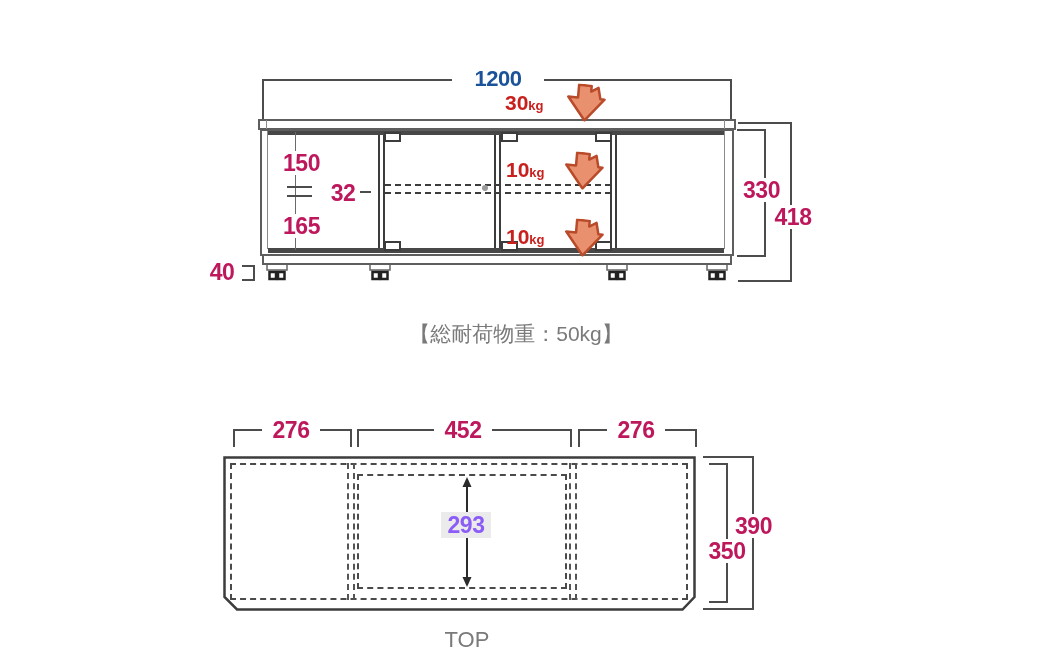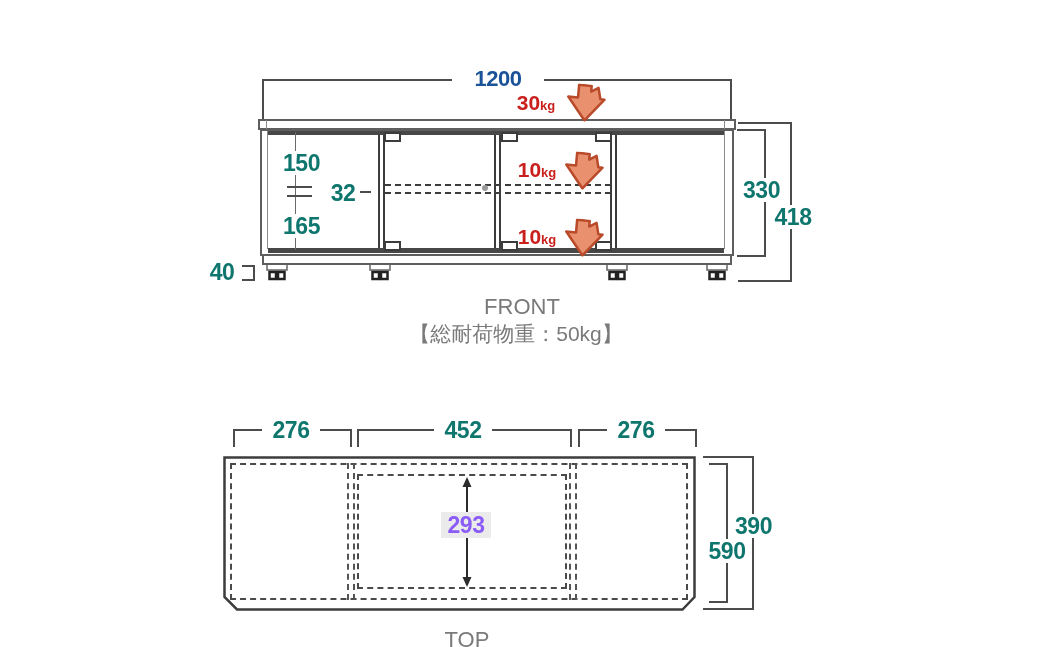--- a/index.html
+++ b/index.html
@@ -7,39 +7,39 @@
          font-family:"Liberation Sans","DejaVu Sans",sans-serif;margin-top:32px;}
   .abs{position:absolute;}
   
   .hline{position:absolute;border-top:2px solid #4c4c4c;height:0;}
   .vline{position:absolute;border-left:2px solid #4c4c4c;width:0;}
   .thin-v{position:absolute;border-left:1.5px solid #8a8a8a;width:0;}
   .dash-h{position:absolute;border-top:2px dashed #3c3c3c;height:0;}
   .dash-v{position:absolute;border-left:2px dashed #555;width:0;}
   .dash-rect{position:absolute;border:2px dashed #4a4a4a;background:transparent;}
   
-  .dim{position:absolute;font-weight:bold;font-size:23px;color:#0f766e;text-align:center;
+  .dim{position:absolute;font-weight:bold;font-size:23px;color:#be185d;text-align:center;
        background:#fff;line-height:1.05;z-index:6;letter-spacing:-0.5px;}
   .dim-blue{color:#1b5399;font-size:22px;}
   .caption{position:absolute;color:#7a7a7a;font-size:22px;text-align:center;z-index:6;}
   
   .brk-open-left{position:absolute;border-top:2px solid #4c4c4c;border-right:2px solid #4c4c4c;
                  border-bottom:2px solid #4c4c4c;z-index:1;}
   .brk-open-right{position:absolute;border-top:2px solid #4c4c4c;border-left:2px solid #4c4c4c;
                   border-bottom:2px solid #4c4c4c;z-index:1;}
   .brk-open-down{position:absolute;border-top:2px solid #4c4c4c;border-left:2px solid #4c4c4c;
                  border-right:2px solid #4c4c4c;z-index:1;}
   
   .panel{position:absolute;background:#fff;border:2px solid #5e5e5e;z-index:2;}
   .band{position:absolute;background:#474747;z-index:3;}
   .divider{position:absolute;background:#fff;border-left:2px solid #3c3c3c;border-right:2px solid #3c3c3c;z-index:3;}
   .tab{position:absolute;width:13px;height:6px;background:#fff;border:2px solid #3c3c3c;z-index:4;}
   .dot{position:absolute;width:6px;height:6px;border-radius:50%;background:#9a9a9a;z-index:4;}
   
-  .load{position:absolute;color:#c9201d;font-weight:bold;text-align:center;z-index:6;white-space:nowrap;}
+  .load{position:absolute;color:#c9201d;font-weight:bold;text-align:left;z-index:6;white-space:nowrap;}
   .load .val{font-size:21px;}
   .load .unit{font-size:13px;}
   .chip{position:absolute;background:#ebebeb;font-weight:bold;font-size:23px;color:#8b5cf6;
         text-align:center;line-height:26px;z-index:6;letter-spacing:-0.5px;}
 </style>
 </head>
 <body>
 
 <div class="stage">
 
@@ -126,21 +126,20 @@
   </svg>
 
   <div class="dim" style="left:202px;top:228px;width:40px;">40</div>
   <div class="brk-open-left" style="left:242px;top:233px;width:11px;height:12px;"></div>
 
   <div class="brk-open-left" style="left:737px;top:97px;width:27px;height:124px;"></div>
   <div class="dim" style="left:737px;top:146px;width:49px;">330</div>
   <div class="brk-open-left" style="left:738px;top:90px;width:52px;height:156px;"></div>
   <div class="dim" style="left:768px;top:173px;width:50px;">418</div>
 
-  <div class="caption" style="left:422px;top:262px;width:200px;">FRONT</div>
   <div class="caption" style="left:356px;top:288px;width:320px;font-size:21px;">【総耐荷物重：50kg】</div>
 
   <div class="brk-open-down" style="left:233px;top:397px;width:115px;height:16px;"></div>
   <div class="brk-open-down" style="left:357px;top:397px;width:211px;height:16px;"></div>
   <div class="brk-open-down" style="left:578px;top:397px;width:115px;height:16px;"></div>
   <div class="dim" style="left:262px;top:386px;width:58px;">276</div>
   <div class="dim" style="left:434px;top:386px;width:58px;">452</div>
   <div class="dim" style="left:607px;top:386px;width:58px;">276</div>
 
   <svg class="abs" style="left:223px;top:424px;z-index:2;" width="473" height="155" viewBox="0 0 473 155">
@@ -157,17 +156,17 @@
   <svg class="abs" style="left:459px;top:445px;z-index:4;" width="16" height="110" viewBox="0 0 16 110">
     <line x1="8" y1="6" x2="8" y2="104" stroke="#2b2b2b" stroke-width="2"></line>
     <polygon points="8,0 3.5,10 12.5,10" fill="#2b2b2b"></polygon>
     <polygon points="8,110 3.5,100 12.5,100" fill="#2b2b2b"></polygon>
   </svg>
   <div class="chip" style="left:441px;top:480px;width:50px;height:26px;">293</div>
 
   <div class="brk-open-left" style="left:703px;top:424px;width:49px;height:150px;"></div>
   <div class="brk-open-left" style="left:709px;top:431px;width:17px;height:136px;"></div>
   <div class="dim" style="left:729px;top:482px;width:49px;">390</div>
-  <div class="dim" style="left:703px;top:507px;width:48px;">590</div>
+  <div class="dim" style="left:703px;top:507px;width:48px;">350</div>
 
   <div class="caption" style="left:407px;top:595px;width:120px;">TOP</div>
 
 </div>
 
 </body></html>

